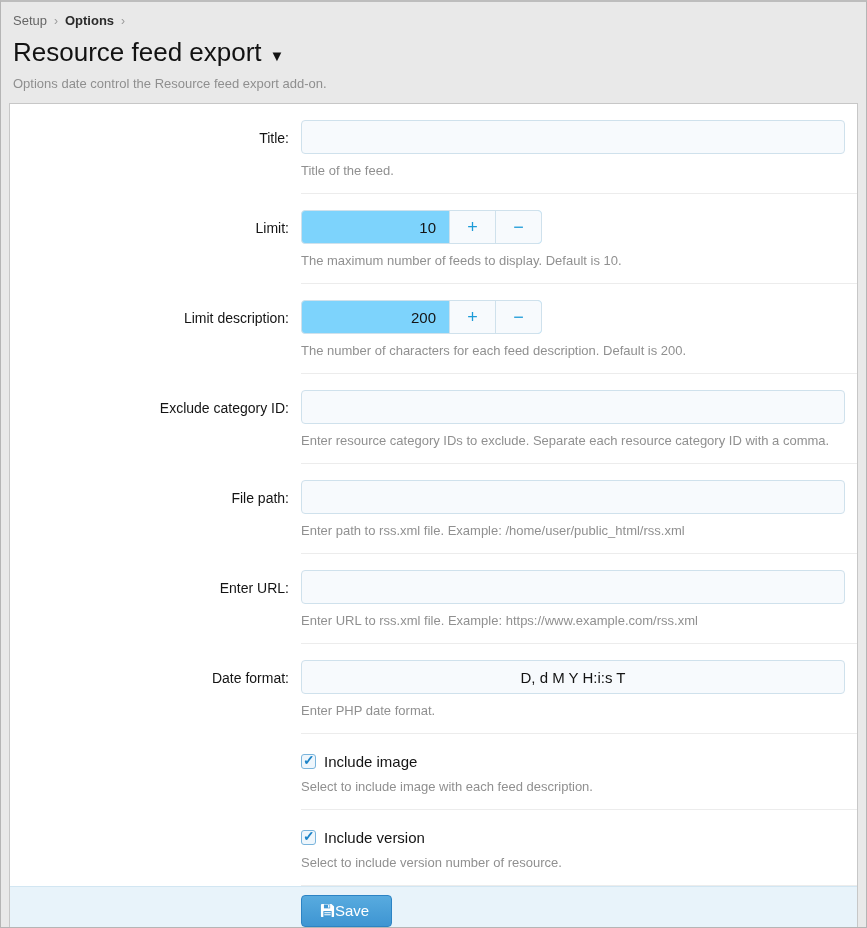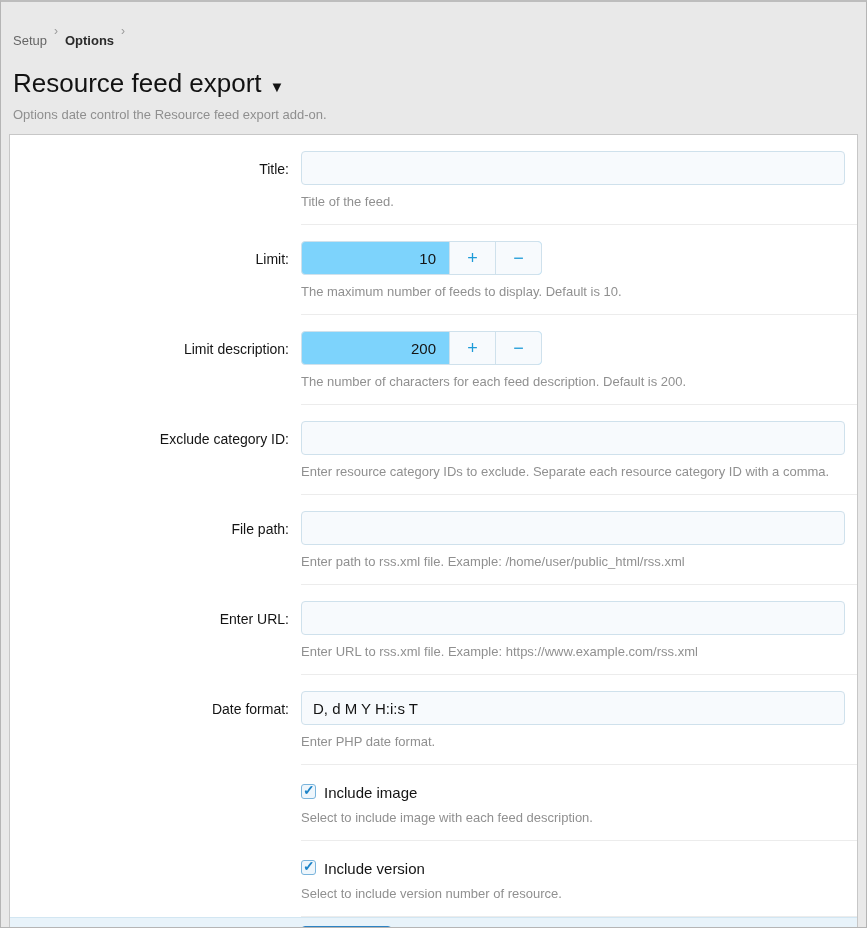--- a/index.html
+++ b/index.html
@@ -11,24 +11,24 @@
     border: 1px solid #b5b5b5;
     border-top: 2px solid #bdbdbd;
     font-family: "Liberation Sans", sans-serif;
     color: #141414;
     overflow: hidden;
   }
 
   
   .header { padding: 11px 12px 12px 12px; }
   .breadcrumb { font-size: 13px; color: #8a8a8a; display: flex; align-items: center; gap: 7px; }
-  .crumb { color: #666; text-decoration: none; cursor: pointer; margin-top: 20px; }
+  .crumb { color: #666; text-decoration: none; cursor: pointer; }
   .crumb.current { color: #2b2b2b; font-weight: bold; }
   .crumb-sep { color: #9a9a9a; font-size: 12px; }
-  .page-title-row { margin-top: 20px; display: flex; align-items: center; gap: 8px; cursor: pointer; }
+  .page-title-row { margin-top: 9px; display: flex; align-items: center; gap: 8px; cursor: pointer; }
   .page-title { font-size: 26px; font-weight: 400; color: #121212; letter-spacing: 0; }
   .title-arrow { font-size: 15px; color: #141414; padding-top: 6px; }
   .page-desc { margin-top: 8px; font-size: 13px; color: #8f8f8f; }
 
   
   .panel {
     margin: 0 8px;
     background: #ffffff;
     border: 1px solid #c7c7c7;
   }
@@ -53,20 +53,21 @@
     width: 100%;
     height: 34px;
     background: #f7fafd;
     border: 1px solid #cfe1ec;
     border-radius: 4px;
     padding: 0 11px;
     font-size: 15px;
     font-family: "Liberation Sans", sans-serif;
     color: #141414;
     outline: none;
+    text-align: center;
   }
 
   .number-group {
     display: inline-flex;
     border: 1px solid #cfe1ec;
     border-radius: 4px;
     overflow: hidden;
     background: #7dd3fc;
     height: 34px;
   }
@@ -89,21 +90,21 @@
     color: #1d9bd8;
     font-size: 18px;
     line-height: 1;
     cursor: pointer;
     padding: 0;
   }
 
   .hint { margin-top: 9px; font-size: 13px; color: #909090; }
 
   
-  .check-line { display: flex; align-items: flex-start; gap: 8px; padding-top: 3px; cursor: pointer; }
+  .check-line { display: flex; align-items: center; gap: 8px; padding-top: 3px; cursor: pointer; }
   .checkbox {
     width: 15px; height: 15px;
     border: 1px solid #79b4dc;
     border-radius: 3px;
     background: #eef6fc;
     position: relative;
     flex: 0 0 15px;
   }
   .checkbox.checked::after {
     content: "✓";

